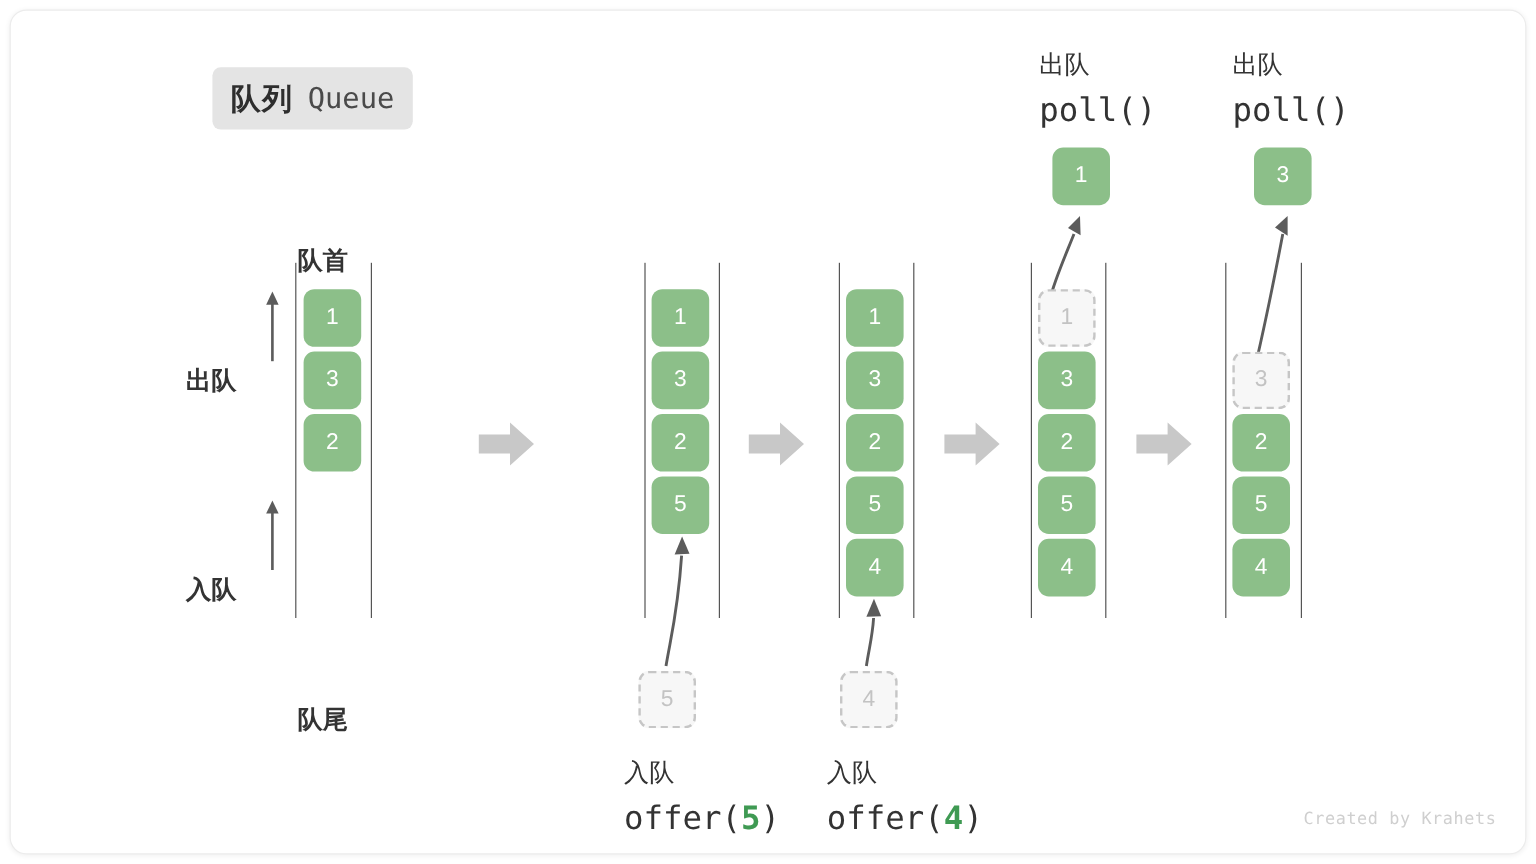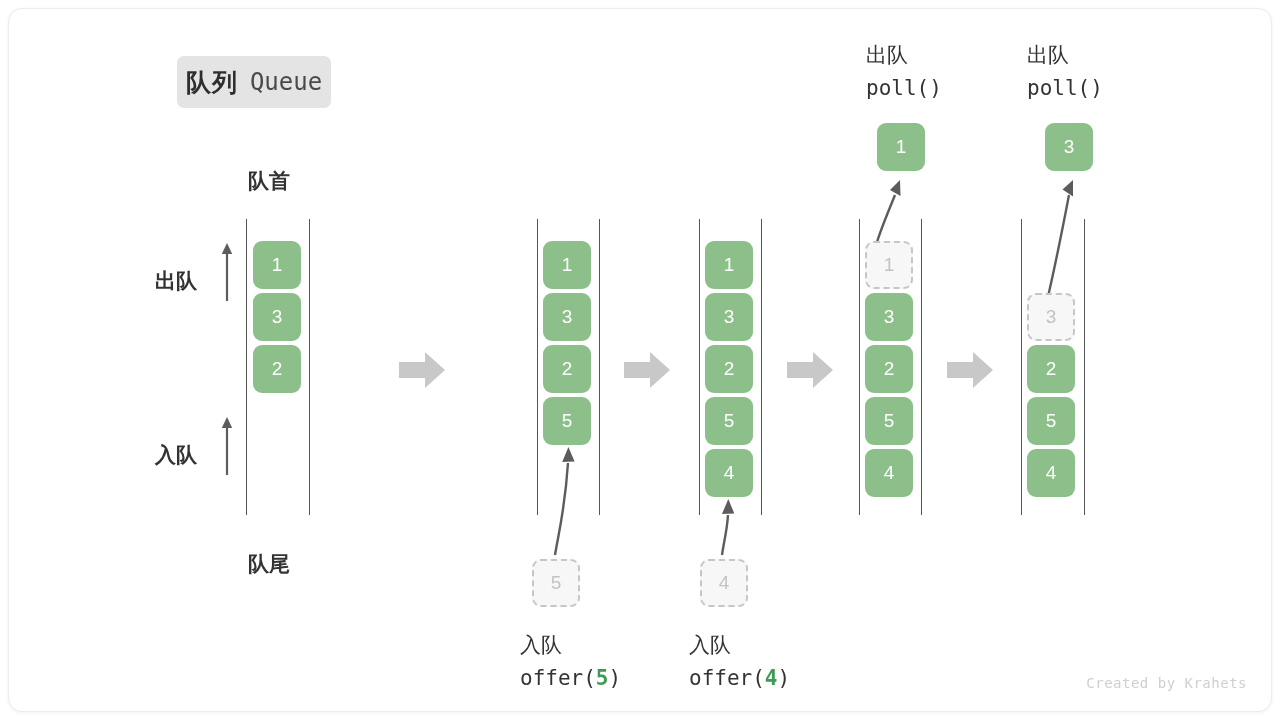--- a/index.html
+++ b/index.html
@@ -24,21 +24,21 @@
     border-radius: 14px;
     box-shadow: 0 1px 4px rgba(0,0,0,0.06);
     box-sizing: border-box;
     overflow: hidden;
   }
   .abs { position: absolute; }
 
   
   #title-badge {
     left: 168px; top: 47px;
-    width: 154px; height: 52px;
+    width: 167px; height: 52px;
     background: #e4e4e4;
     border-radius: 7px;
     display: flex;
     align-items: center;
     justify-content: center;
     gap: 12px;
   }
   #title-badge .cn {
     font-size: 25px;
     font-weight: bold;
@@ -50,31 +50,32 @@
     font-size: 24px;
     color: #4a4a4a;
   }
 
   
   .label-cn-bold {
     font-size: 21px;
     font-weight: bold;
     color: #333333;
     white-space: nowrap;
+    margin-top: 36px;
   }
   .op-label {
     font-size: 21px;
     color: #333333;
     white-space: nowrap;
     line-height: 1.55;
     text-align: left;
   }
   .op-label .mono {
     font-family: "DejaVu Sans Mono", "Liberation Mono", monospace;
-    font-size: 21px;
+    font-size: 27px;
     color: #333333;
   }
   .op-label .mono .num { color: #3f9a53; font-weight: bold; }
 
   
   .rail {
     width: 1px;
     background: #555555;
   }
 

